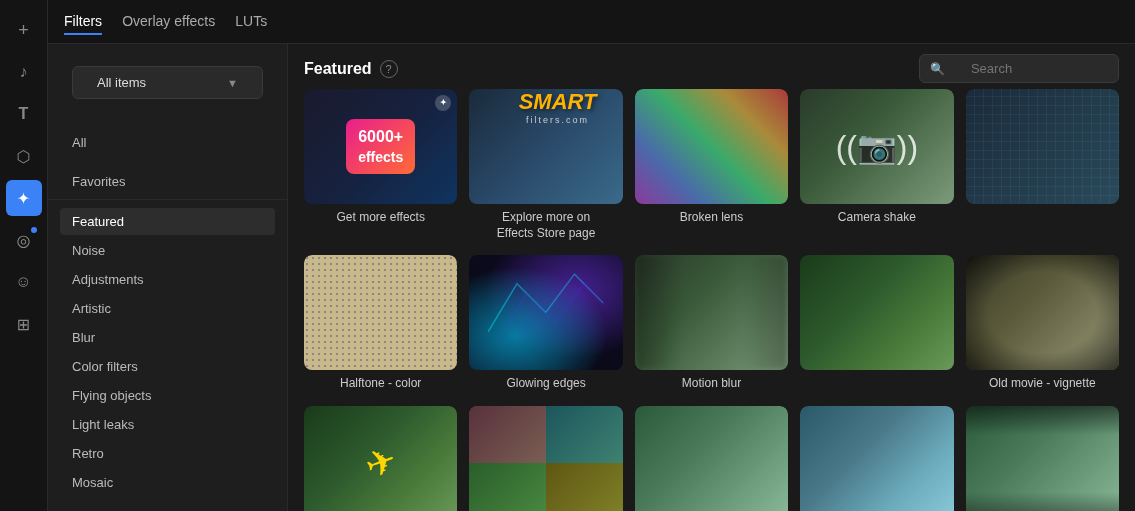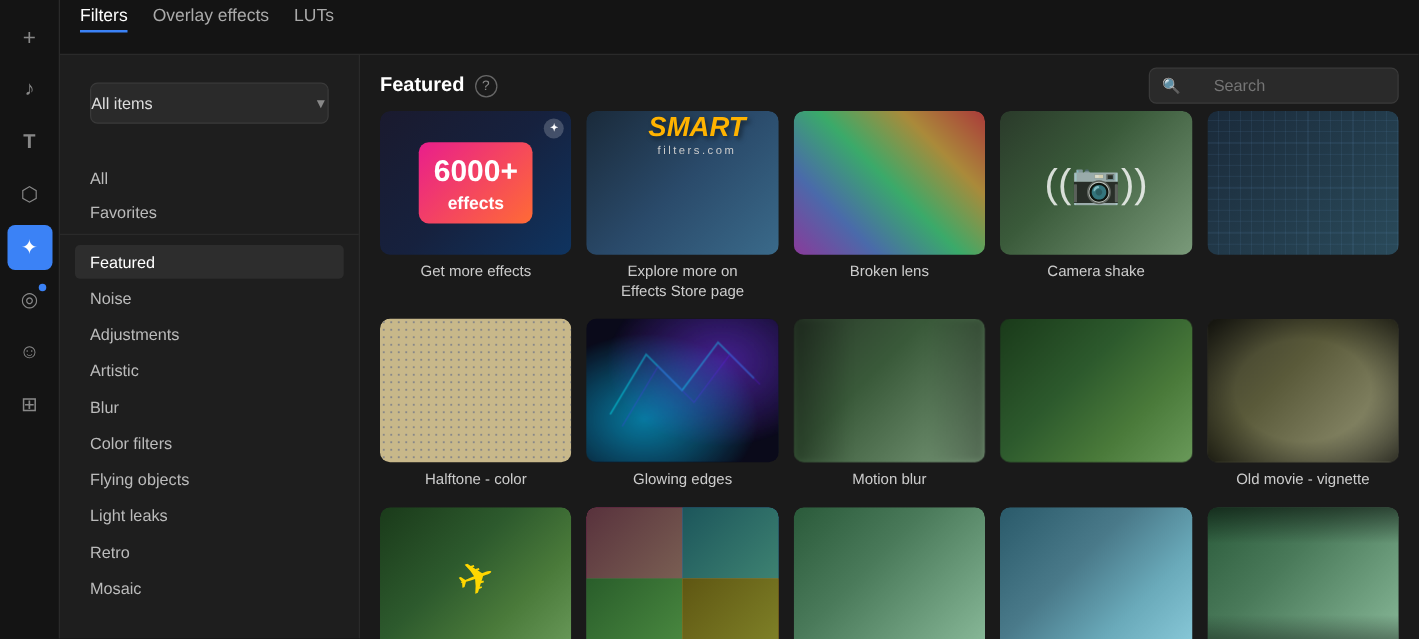--- a/index.html
+++ b/index.html
@@ -58,21 +58,21 @@
       flex: 1;
       display: flex;
       flex-direction: column;
       background: #1a1a1a;
     }
 
     
     .top-nav {
       background: #141414;
       display: flex;
-      align-items: flex-start;
+      align-items: center;
       padding: 0 16px;
       height: 44px;
       border-bottom: 1px solid #2a2a2a;
       gap: 20px;
     }
     .nav-tab {
       color: #aaa;
       font-size: 14px;
       cursor: pointer;
       padding: 4px 0;
@@ -98,35 +98,35 @@
       display: flex;
       flex-direction: column;
       flex-shrink: 0;
     }
 
     .sidebar-dropdown {
       margin: 12px;
       background: #2a2a2a;
       border: 1px solid #3a3a3a;
       border-radius: 6px;
-      padding: 8px 0;
+      padding: 8px 24px;
       display: flex;
       align-items: center;
       justify-content: space-between;
       cursor: pointer;
       color: #ddd;
       font-size: 13px;
     }
     .dropdown-arrow { color: #888; font-size: 11px; }
 
     .sidebar-section {
       padding: 8px 12px 4px;
       display: flex;
       flex-direction: column;
-      gap: 0;
+      gap: 12px;
       border-bottom: 1px solid #2a2a2a;
     }
     .sidebar-item {
       padding: 6px 12px;
       border-radius: 4px;
       cursor: pointer;
       color: #bbb;
       font-size: 13px;
     }
 
@@ -498,21 +498,21 @@
           <span class="search-clear">✕</span>
         </div>
       </div>
 
       <div class="grid-container">
         <div class="effects-grid">
 
           <div class="effect-card">
             <div class="effect-thumbnail thumb-effects-store">
               <div class="badge">
-                <div style="font-size:24px; font-weight:900;">6000+</div>
+                <div style="font-size:16px; font-weight:900;">6000+</div>
                 <div>effects</div>
                 <div style="position:absolute; top:6px; right:6px; width:16px; height:16px; background:rgba(255,255,255,0.2); border-radius:50%; display:flex; align-items:center; justify-content:center; font-size:8px;">✦</div>
               </div>
             </div>
             <div class="effect-label">Get more effects</div>
           </div>
 
           <div class="effect-card">
             <div class="effect-thumbnail thumb-smart-filters">
               <div style="text-align:center;">

